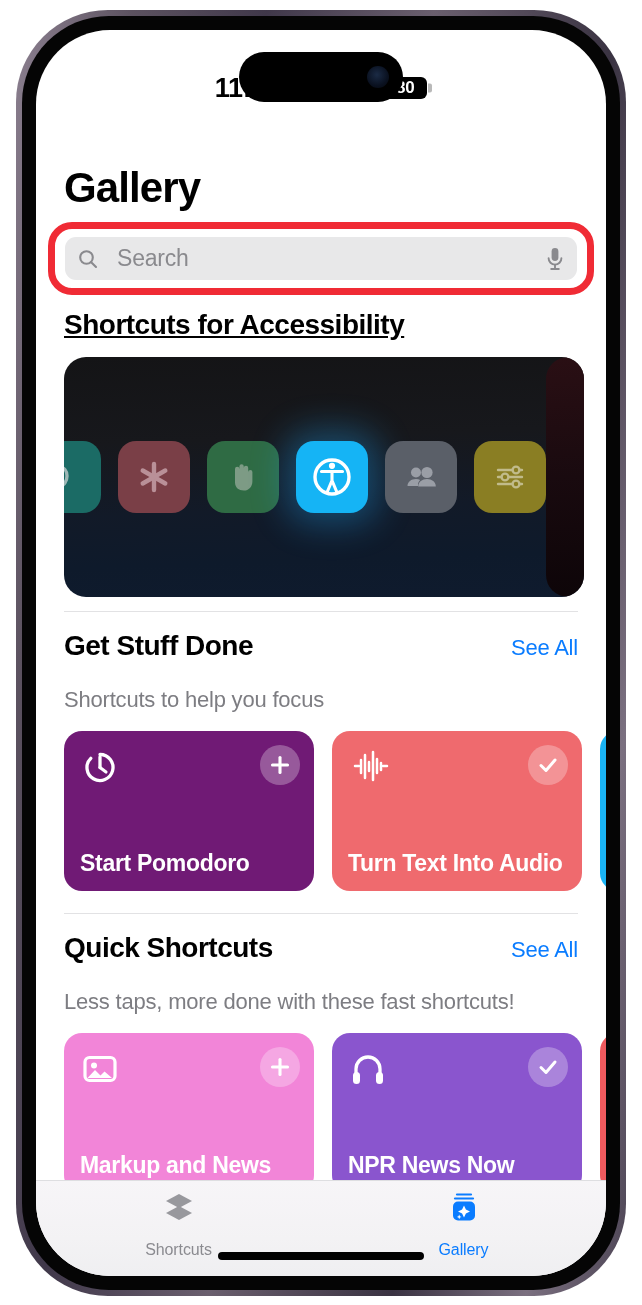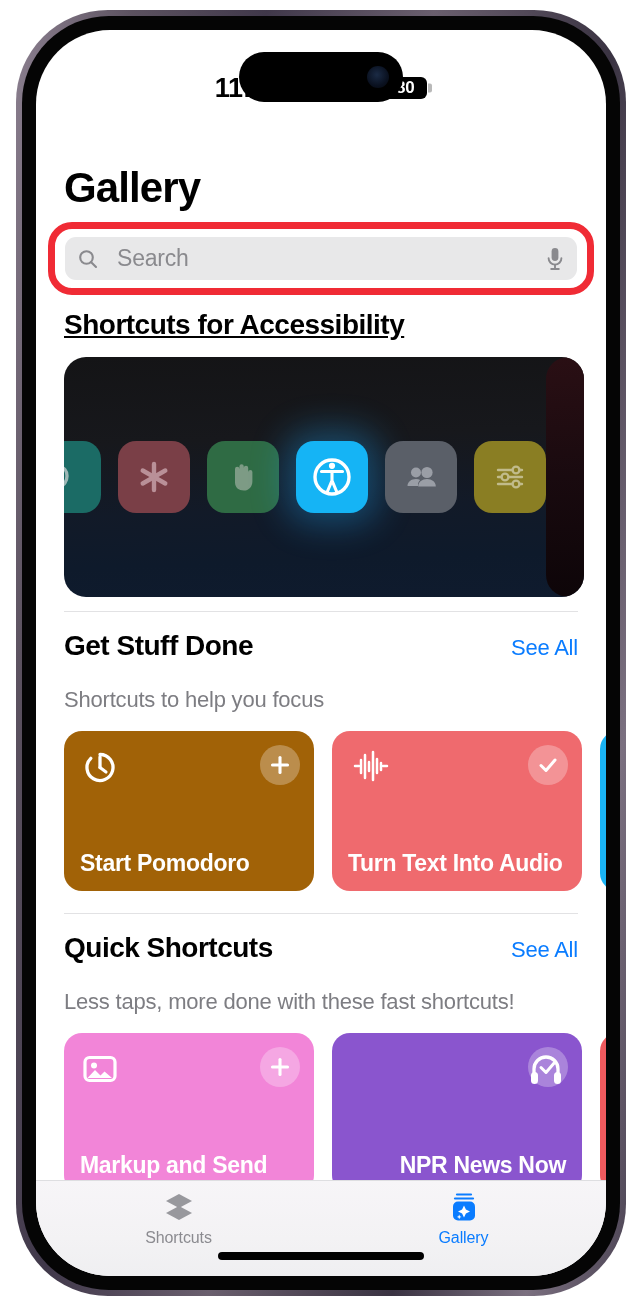--- a/index.html
+++ b/index.html
@@ -287,21 +287,21 @@
     display: flex;
     align-items: flex-start;
     padding-top: 10px;
     z-index: 5;
   }
   .tab {
     flex: 1;
     display: flex;
     flex-direction: column;
     align-items: center;
-    gap: 4px;
+    gap: 16px;
   }
   .tab-label {
     font-size: 16px;
     color: #8b8b90;
     letter-spacing: -0.1px;
   }
   .tab.active .tab-label { color: #0a7cff; }
 
   .home-indicator {
     position: absolute;
@@ -450,21 +450,21 @@
       <div class="divider" style="margin-top:14px;"></div>
 
       <div style="padding-top:18px;">
         <div class="section-head">
           <span class="section-title">Get Stuff Done</span>
           <span class="see-all">See All</span>
         </div>
         <div class="section-sub">Shortcuts to help you focus</div>
         <div class="card-row">
 
-          <div class="card" style="background:#a16207;gap:41px;">
+          <div class="card" style="background:#701a75;gap:41px;">
             <svg class="card-icon" viewBox="0 0 40 40">
               <path d="M20 7.5a13 13 0 1 1-9.2 3.8" stroke="#fff" stroke-width="3.3" fill="none" stroke-linecap="round"></path>
               <line x1="20" y1="20.5" x2="20" y2="10" stroke="#fff" stroke-width="3.3" stroke-linecap="round"></line>
               <line x1="20" y1="20.5" x2="26" y2="25" stroke="#fff" stroke-width="3.1" stroke-linecap="round"></line>
             </svg>
             <span class="card-label">Start Pomodoro</span>
             <span class="card-action">
               <svg width="24" height="24" viewBox="0 0 24 24" stroke="#fff" stroke-width="3.1" stroke-linecap="round">
                 <line x1="12" y1="4.5" x2="12" y2="19.5"></line>
                     <line x1="4.5" y1="12" x2="19.5" y2="12"></line>
@@ -506,30 +506,30 @@
         </div>
         <div class="section-sub">Less taps, more done with these fast shortcuts!</div>
         <div class="card-row">
 
           <div class="card" style="background:#f285d8;">
             <svg class="card-icon" viewBox="0 0 40 40">
               <rect x="5" y="8.5" width="30" height="23" rx="4.5" stroke="#fff" stroke-width="3.2" fill="none"></rect>
               <circle cx="14" cy="16.5" r="3" fill="#fff"></circle>
               <path d="M7.5 29l7.5-8 5.5 5.5 4-4 7.5 6.5z" fill="#fff"></path>
             </svg>
-            <span class="card-label">Markup and Send</span>
+            <span class="card-label">Markup and News</span>
             <span class="card-action">
               <svg width="24" height="24" viewBox="0 0 24 24" stroke="#fff" stroke-width="3.1" stroke-linecap="round">
                 <line x1="12" y1="4.5" x2="12" y2="19.5"></line>
                     <line x1="4.5" y1="12" x2="19.5" y2="12"></line>
               </svg>
             </span>
           </div>
 
-          <div class="card" style="background:#8a55ce;align-items:flex-end;">
+          <div class="card" style="background:#8a55ce;">
             <svg class="card-icon" viewBox="0 0 40 40">
               <path d="M8 26V20a12 12 0 0 1 24 0v6" stroke="#fff" stroke-width="3.3" fill="none" stroke-linecap="round"></path>
               <rect x="5" y="23" width="7" height="12" rx="3.5" fill="#fff"></rect>
               <rect x="28" y="23" width="7" height="12" rx="3.5" fill="#fff"></rect>
             </svg>
             <span class="card-label">NPR News Now</span>
             <span class="card-action">
               <svg width="24" height="24" viewBox="0 0 24 24" stroke="#fff" stroke-width="3" fill="none" stroke-linecap="round" stroke-linejoin="round">
                 <polyline points="5,12.5 10,17.5 19,7"></polyline>
               </svg>

